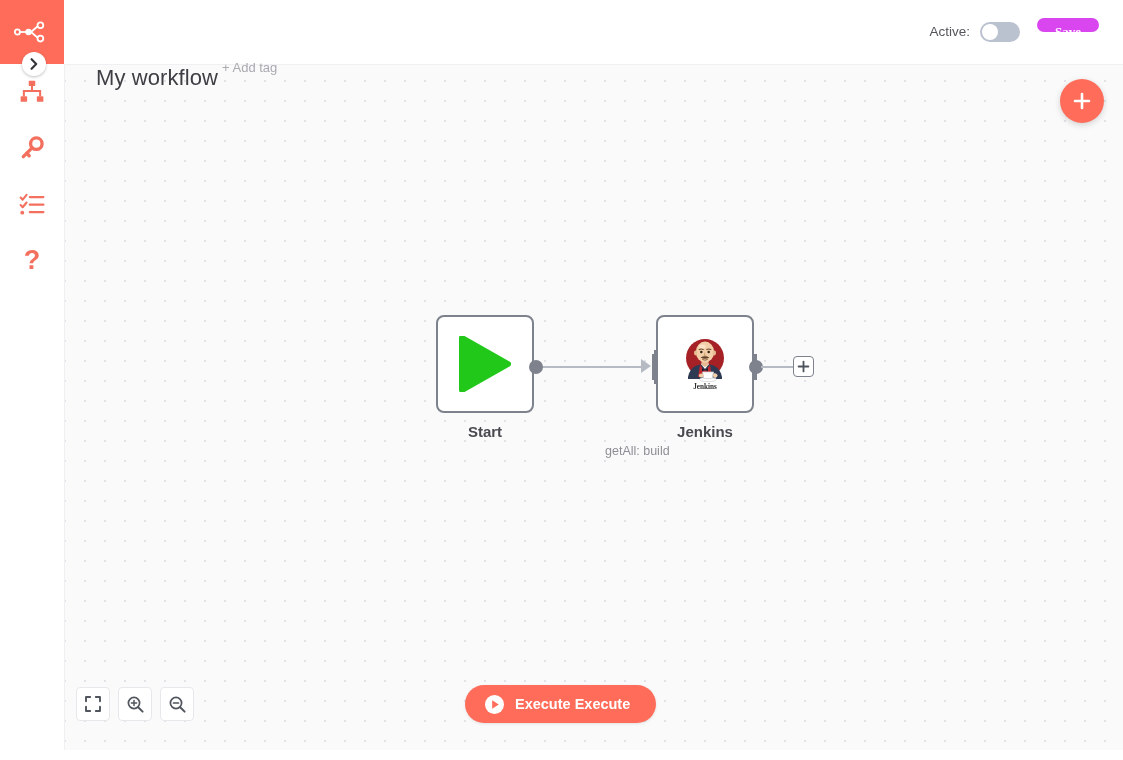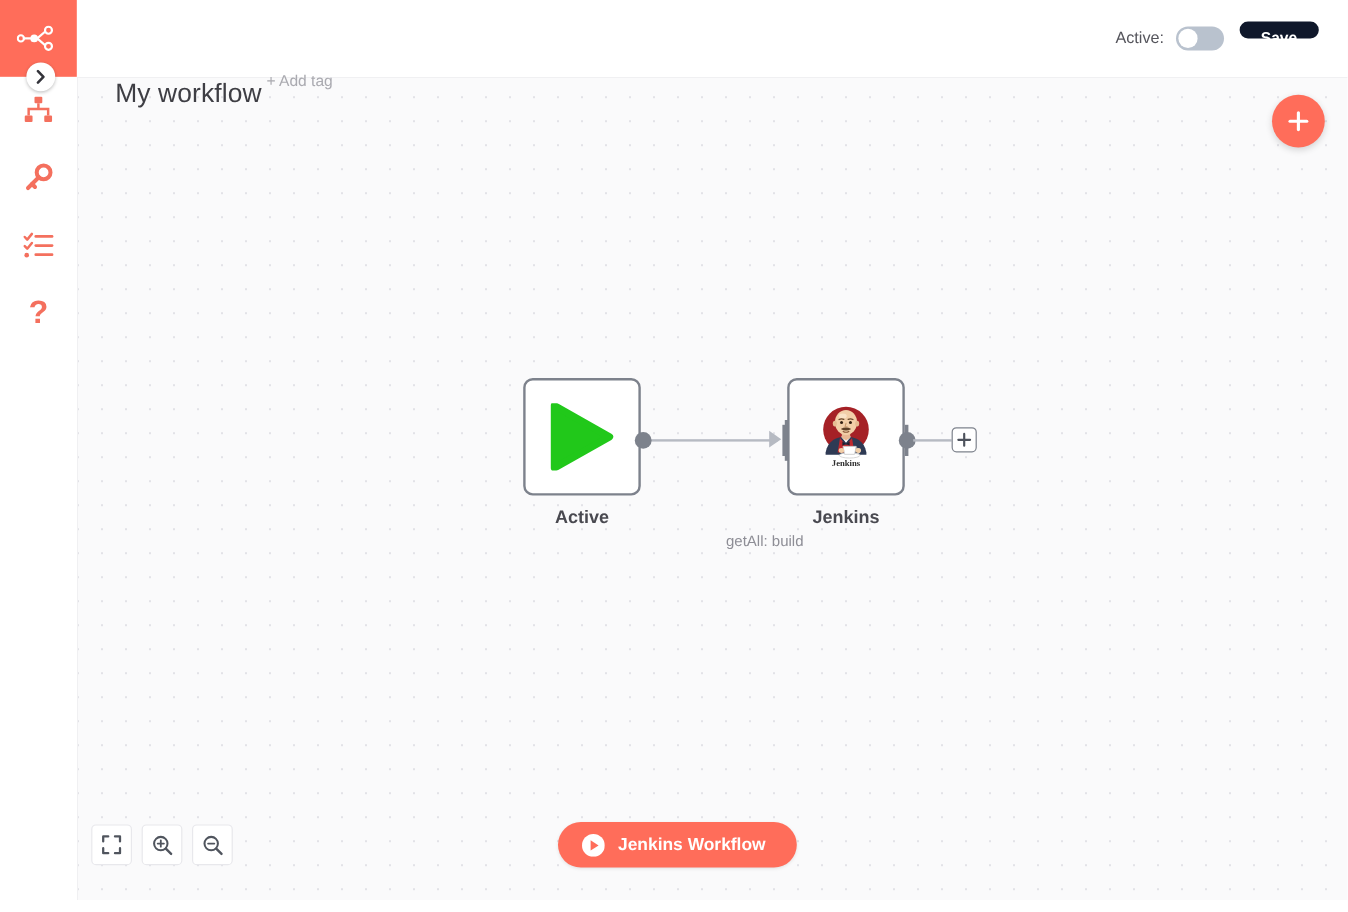--- a/index.html
+++ b/index.html
@@ -118,23 +118,23 @@
     background: #ffffff;
   }
 
   #save-button {
     position: absolute;
     right: 24px; top: 18px;
     height: 14px;
     padding: 0 18px;
     border: none;
     border-radius: 16px;
-    background: #0f172a;
+    background: #d946ef;
     color: #ffffff;
-    font-family: Liberation Sans, sans-serif;
+    font-family: Liberation Serif, serif;
     font-size: 13px;
     font-weight: bold;
     cursor: pointer;
     line-height: 28px;
   }
 
   
   #canvas {
     position: absolute;
     left: 64px; top: 64px;
@@ -388,21 +388,21 @@
 
     <div id="conn-1"></div>
     <div id="conn-1-arrow"></div>
 
     <div class="node" id="node-start">
       <svg width="54" height="56" viewBox="0 0 54 56">
         <path d="M4 2 L50 28 L4 54 Z" fill="#21c81a" stroke="#21c81a" stroke-width="6" stroke-linejoin="round"></path>
       </svg>
     </div>
     <div class="out-dot" id="out-start"></div>
-    <div class="node-label" id="label-start">Active</div>
+    <div class="node-label" id="label-start">Start</div>
 
     <div class="in-stub" id="in-stub-jenkins"></div>
     <div class="in-bar" id="in-jenkins"></div>
 
     <div class="node" id="node-jenkins">
       <svg width="46" height="54" viewBox="0 0 46 54">
 
         <ellipse cx="23" cy="21" rx="19" ry="19" fill="#a52126"></ellipse>
 
         <path d="M6 40 C8 30 15 27 23 27 C31 27 38 30 40 40 L40 42 L6 42 Z" fill="#2e3a54"></path>
@@ -482,18 +482,18 @@
           <line x1="5.4" y1="8" x2="10.6" y2="8" stroke="#50555e" stroke-width="1.5" stroke-linecap="round"></line>
         </svg>
       </div>
     </div>
 
     <button id="execute-button">
       <svg width="19" height="19" viewBox="0 0 19 19">
         <circle cx="9.5" cy="9.5" r="9.5" fill="#ffffff"></circle>
         <path d="M7.2 5.3 L13.8 9.5 L7.2 13.7 Z" fill="#ff6d5a"></path>
       </svg>
-      <span>Jenkins Workflow</span>
+      <span>Execute Execute</span>
     </button>
 
   </div>
 
 </div>
 
 </body></html>

